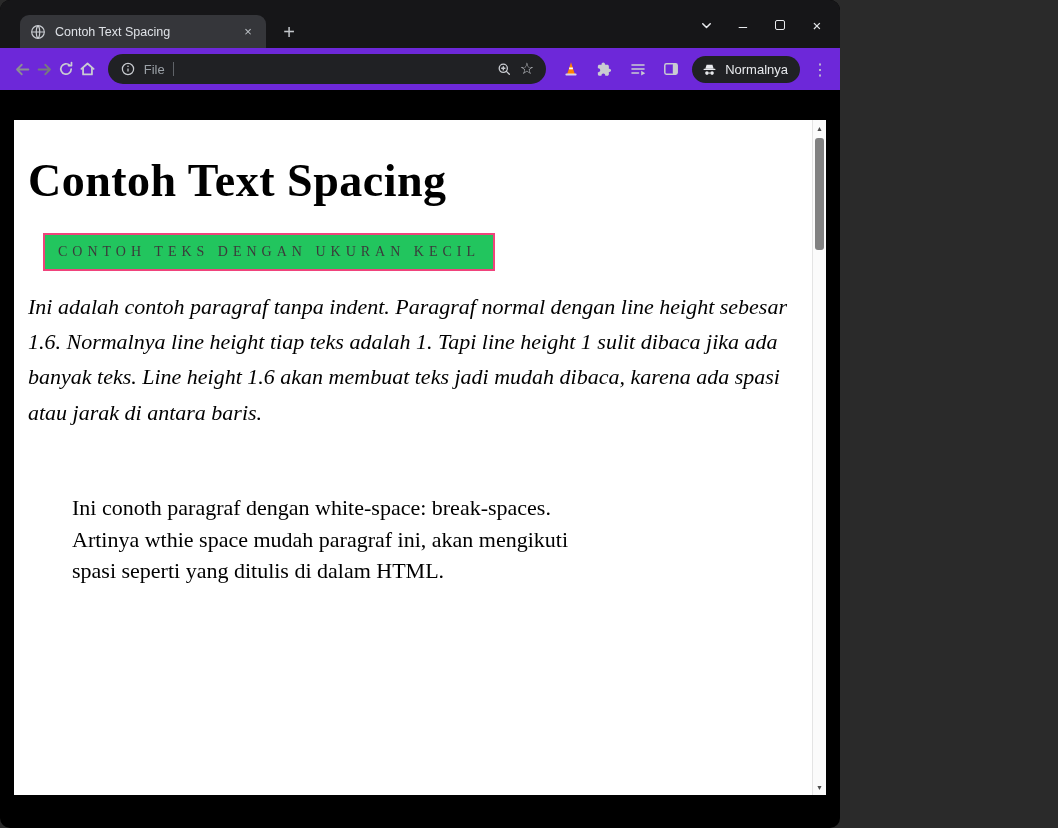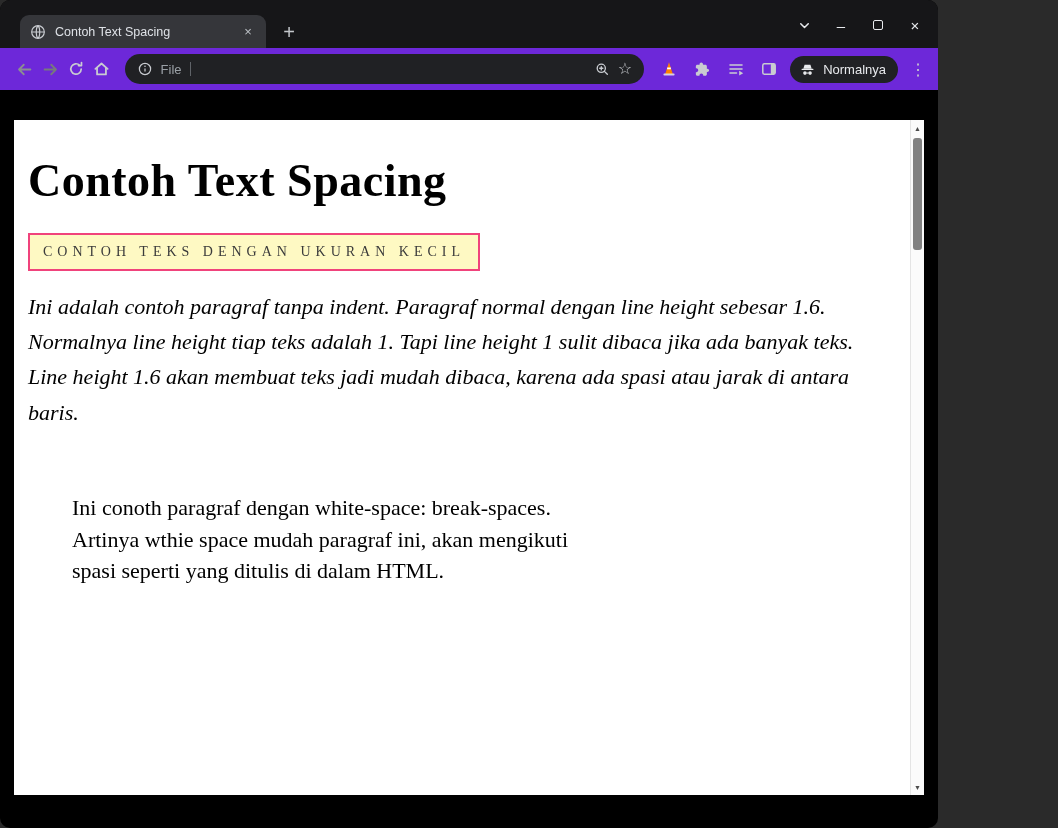--- a/index.html
+++ b/index.html
@@ -1,19 +1,19 @@
 <!DOCTYPE html>
 <html><head>
 <meta charset="utf-8">
 <style>
   * { box-sizing: border-box; margin: 0; padding: 0; }
   html,body { width:1058px; height:828px; background:#2a2a2a; }
   body { font-family:"Liberation Sans", sans-serif; }
 
-  .window { position:relative; width:938px; height:828px; background:#000;
+  .window { position:relative; width:840px; height:828px; background:#000;
             border-radius:10px; overflow:hidden; }
 
   
   .tabstrip { position:absolute; left:0; top:0; right:0; height:48px; background:#161618; }
   .tab { position:absolute; left:20px; top:15px; width:246px; height:33px; background:#35363a;
          border-radius:9px 9px 0 0; display:flex; align-items:center; padding:0 10px; gap:9px; }
   .favicon { width:16px; height:16px; display:flex; }
   .tab-title { color:#dee1e6; font-size:12.5px; flex:1; white-space:nowrap; overflow:hidden; }
   .tab-close { color:#bdc1c6; font-size:13px; width:16px; text-align:center; cursor:default; }
   .newtab { position:absolute; left:276px; top:20px; width:26px; height:26px; color:#c4c7cb;
@@ -44,22 +44,22 @@
   .bookmarksbar { position:absolute; left:0; top:90px; right:0; height:30px; background:#2d2e31;
                   display:flex; align-items:center; justify-content:flex-end; padding:0 16px; }
   .bm-sep { width:1px; height:15px; background:#55585c; margin-right:12px; }
   .otherbm { display:flex; align-items:center; gap:7px; color:#dee1e6; font-size:12.5px; }
 
   
   .content { position:absolute; left:14px; right:14px; top:120px; height:675px; background:#fff; }
   .pagebody { position:absolute; left:0; top:0; right:14px; bottom:0; padding:8px 14px; overflow:hidden;
               font-family:"Liberation Serif", serif; color:#000; }
   .h1 { font-size:46px; font-weight:700; margin:26px 0 20px; letter-spacing:0.5px; }
-  .capsbox { display:inline-block; border:2px solid #f0437c; background:#fef9c3; padding:9px 13px;
-             font-size:14px; letter-spacing:5px; color:#3b3b3b; margin:6px 0 2px; white-space:nowrap; }
+  .capsbox { display:inline-block; border:2px solid #f0437c; background:#22c55e; padding:9px 13px;
+             font-size:14px; letter-spacing:5px; color:#3b3b3b; margin:6px 15px 2px; white-space:nowrap; }
   .pagebody p { font-size:22px; max-width:940px; }
   .p1 { margin-top:26px; line-height:1.45; text-indent:60px; }
   .p2 { margin-top:16px; line-height:1.6;font-style:italic; }
   .p3 { margin-top:30px; line-height:1.45; white-space:break-spaces; }
 
   
   .vscroll { position:absolute; right:0; top:0; width:14px; height:100%; background:#fbfbfb;
              border-left:1px solid #e4e4e4; }
   .vs-up,.vs-down { position:absolute; left:0; width:100%; height:14px; color:#4c4c4c; font-size:7px;
                     display:flex; align-items:center; justify-content:center; }

